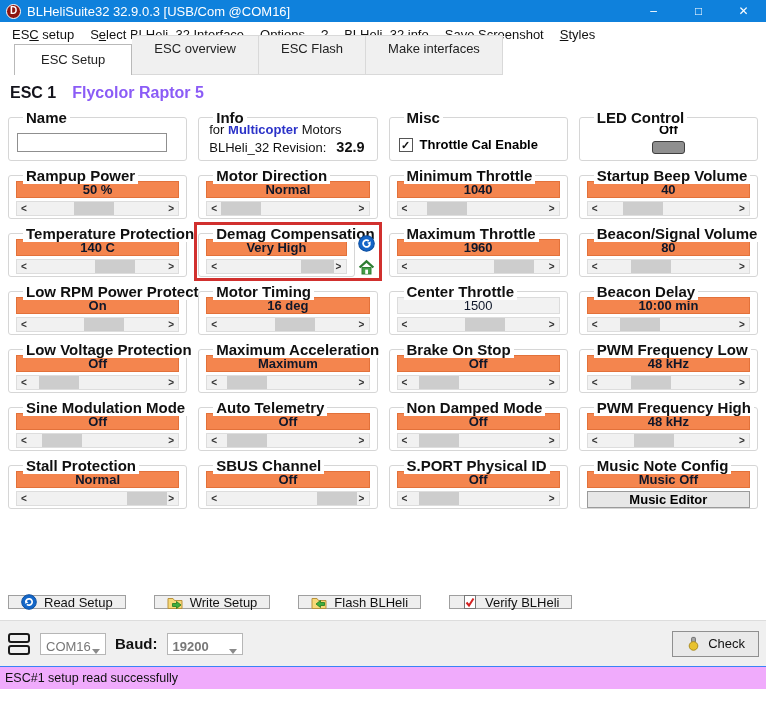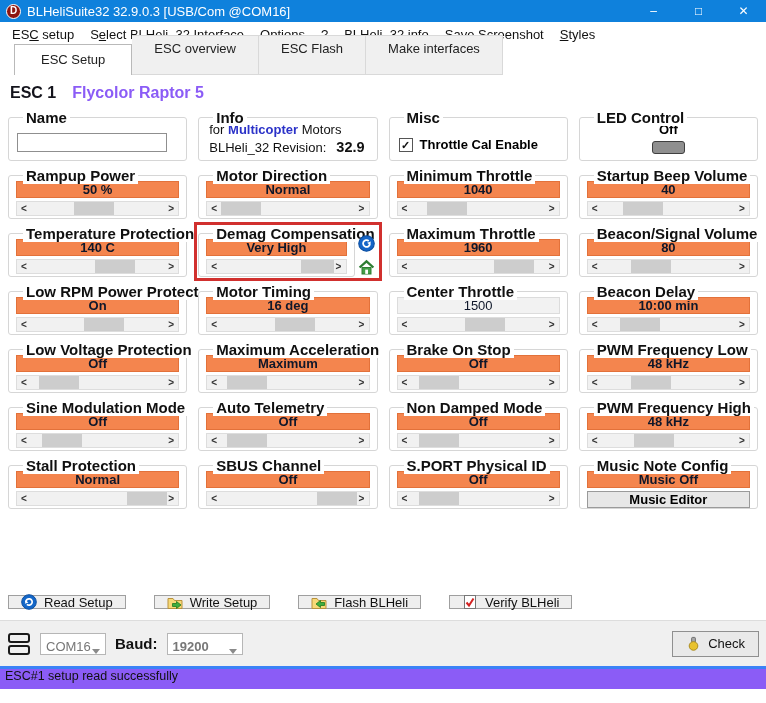--- a/index.html
+++ b/index.html
@@ -65,21 +65,21 @@
   .abtn svg { width:16px; height:16px; }
   .connbar { margin-top:11px; height:46px; background:#f0f0f0; border-top:1px solid #ddd; display:flex; align-items:center; padding:0 7px; gap:9px; }
   .ifacico svg { width:24px; height:26px; display:block; }
   .combo { width:66px; height:22px; background:#fff; border:1px solid #b6b6b6; display:flex; align-items:flex-end; padding:0 5px; color:#777; font-size:13px; }
   .combo .chev { margin-left:auto; width:0; height:0; border-left:4px solid transparent; border-right:4px solid transparent; border-top:5px solid #8a8a8a; }
   .baudlbl { font-weight:bold; font-size:15px; color:#111; }
   .combo.baud { width:76px; margin-right:30px;font-weight:bold; }
   .dbtn, .cbtn { display:flex; align-items:center; gap:7px; height:26px; padding:0 13px; background:#e9e9e9; border:1px solid #8f8f8f; font-size:13px; color:#111; }
   .dbtn svg, .cbtn svg { width:15px; height:15px; }
   .spacer { flex:1; }
-  .statusbar { height:23px; border-top:3px solid #3b82f6; background:#8b5cf6; display:flex; align-items:flex-start; padding-left:5px; font-size:12.5px; color:#111; }
+  .statusbar { height:23px; border-top:1px solid #3b82f6; background:#f0abfc; display:flex; align-items:center; padding-left:5px; font-size:12.5px; color:#111; }
 </style>
 </head>
 <body>
 
 <div class="app">
 
   <div class="titlebar">
     <span class="logo">D</span>
     <span class="wtitle">BLHeliSuite32 32.9.0.3  [USB/Com @COM16]</span>
     <span class="wctrls">

